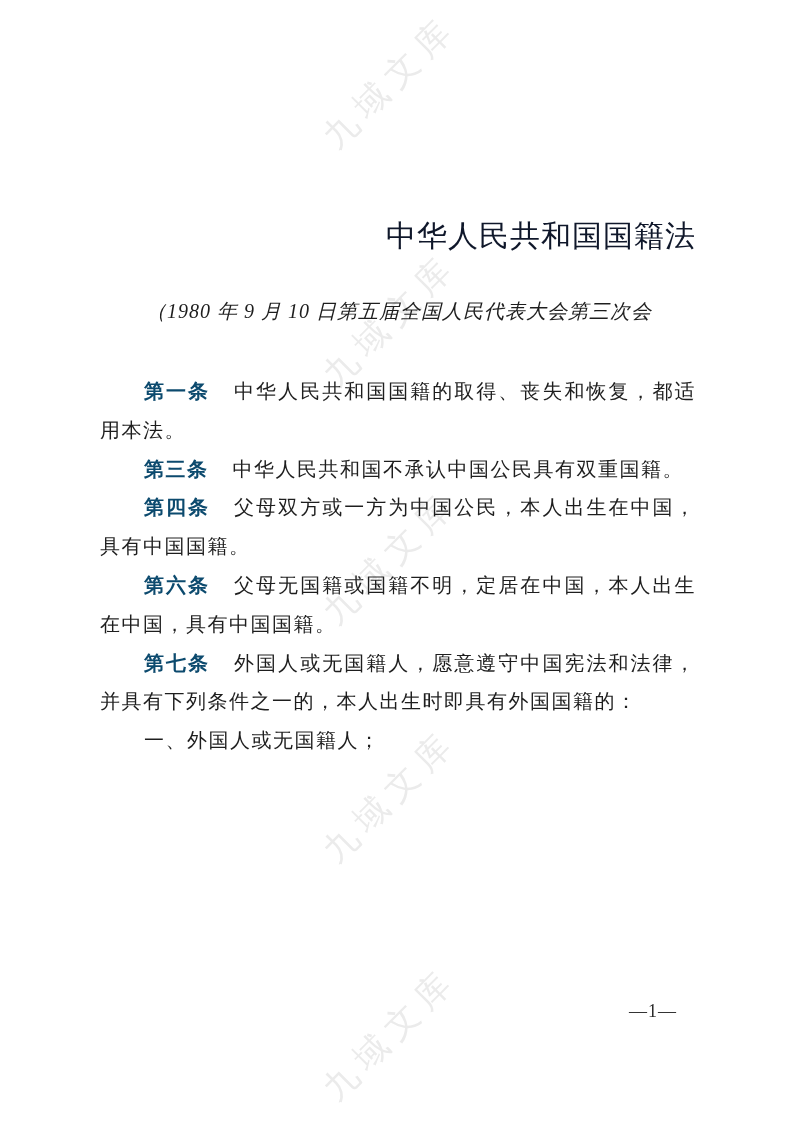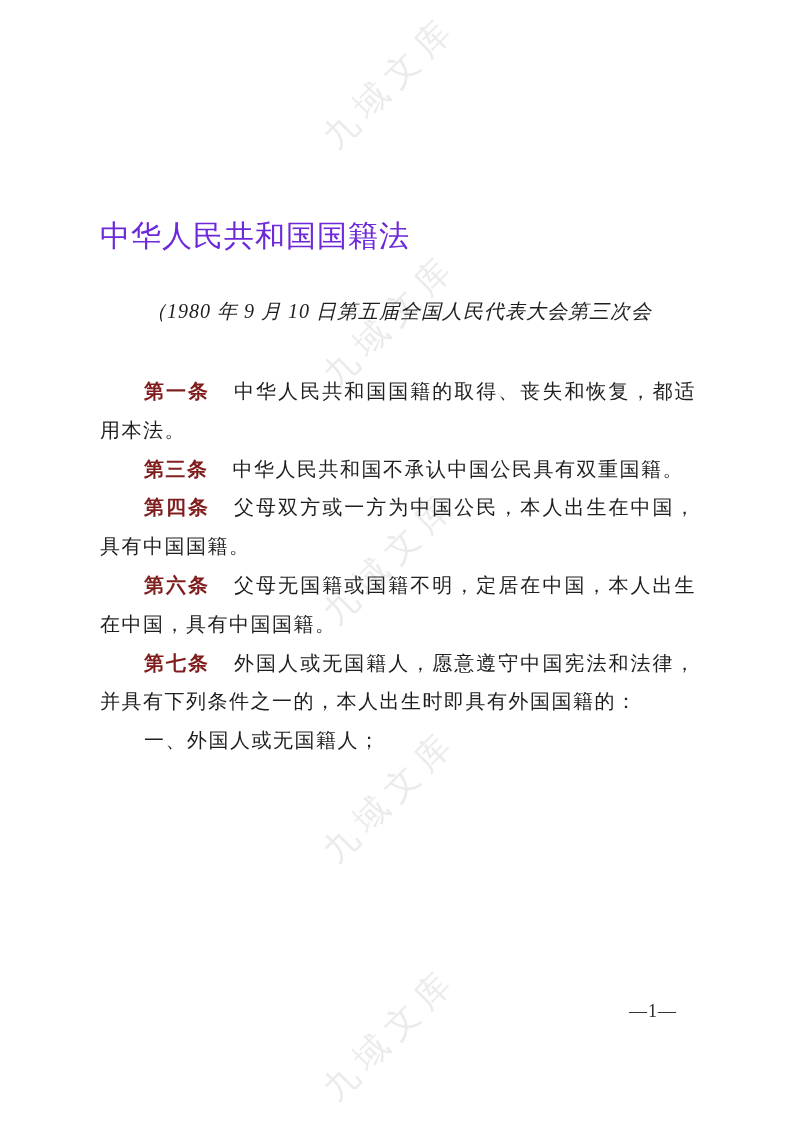--- a/index.html
+++ b/index.html
@@ -41,23 +41,23 @@
     left: 100px;
     top: 0;
     width: 596px;
   }
 
   .doc-title {
     margin-top: 216px;
     font-size: 30px;
     line-height: 39px;
     font-weight: normal;
-    text-align: left;
+    text-align: right;
     letter-spacing: 1px;
-    color: #6d28d9;
+    color: #0f172a;
   }
 
   .doc-subtitle {
     margin-top: 37px;
     padding-left: 46px;
     font-size: 20px;
     line-height: 39px;
     font-style: italic;
     letter-spacing: 1px;
     color: #1e1e1e;
@@ -70,21 +70,21 @@
     line-height: 38.8px;
     letter-spacing: 1.5px;
     text-align: justify;
     color: #1e1e1e;
   }
   .para { text-indent: 2.2em; }
   .article-label {
     font-weight: bold;
     font-family: "Liberation Sans", "DejaVu Sans", sans-serif;
     margin-right: 1.2em;
-    color: #7f1d1d;
+    color: #0c4a6e;
   }
 
   .page-number {
     position: absolute;
     left: 653px;
     top: 1011px;
     transform: translate(-50%, -50%);
     font-size: 18px;
     letter-spacing: 1px;
     color: #2a2a2a;

